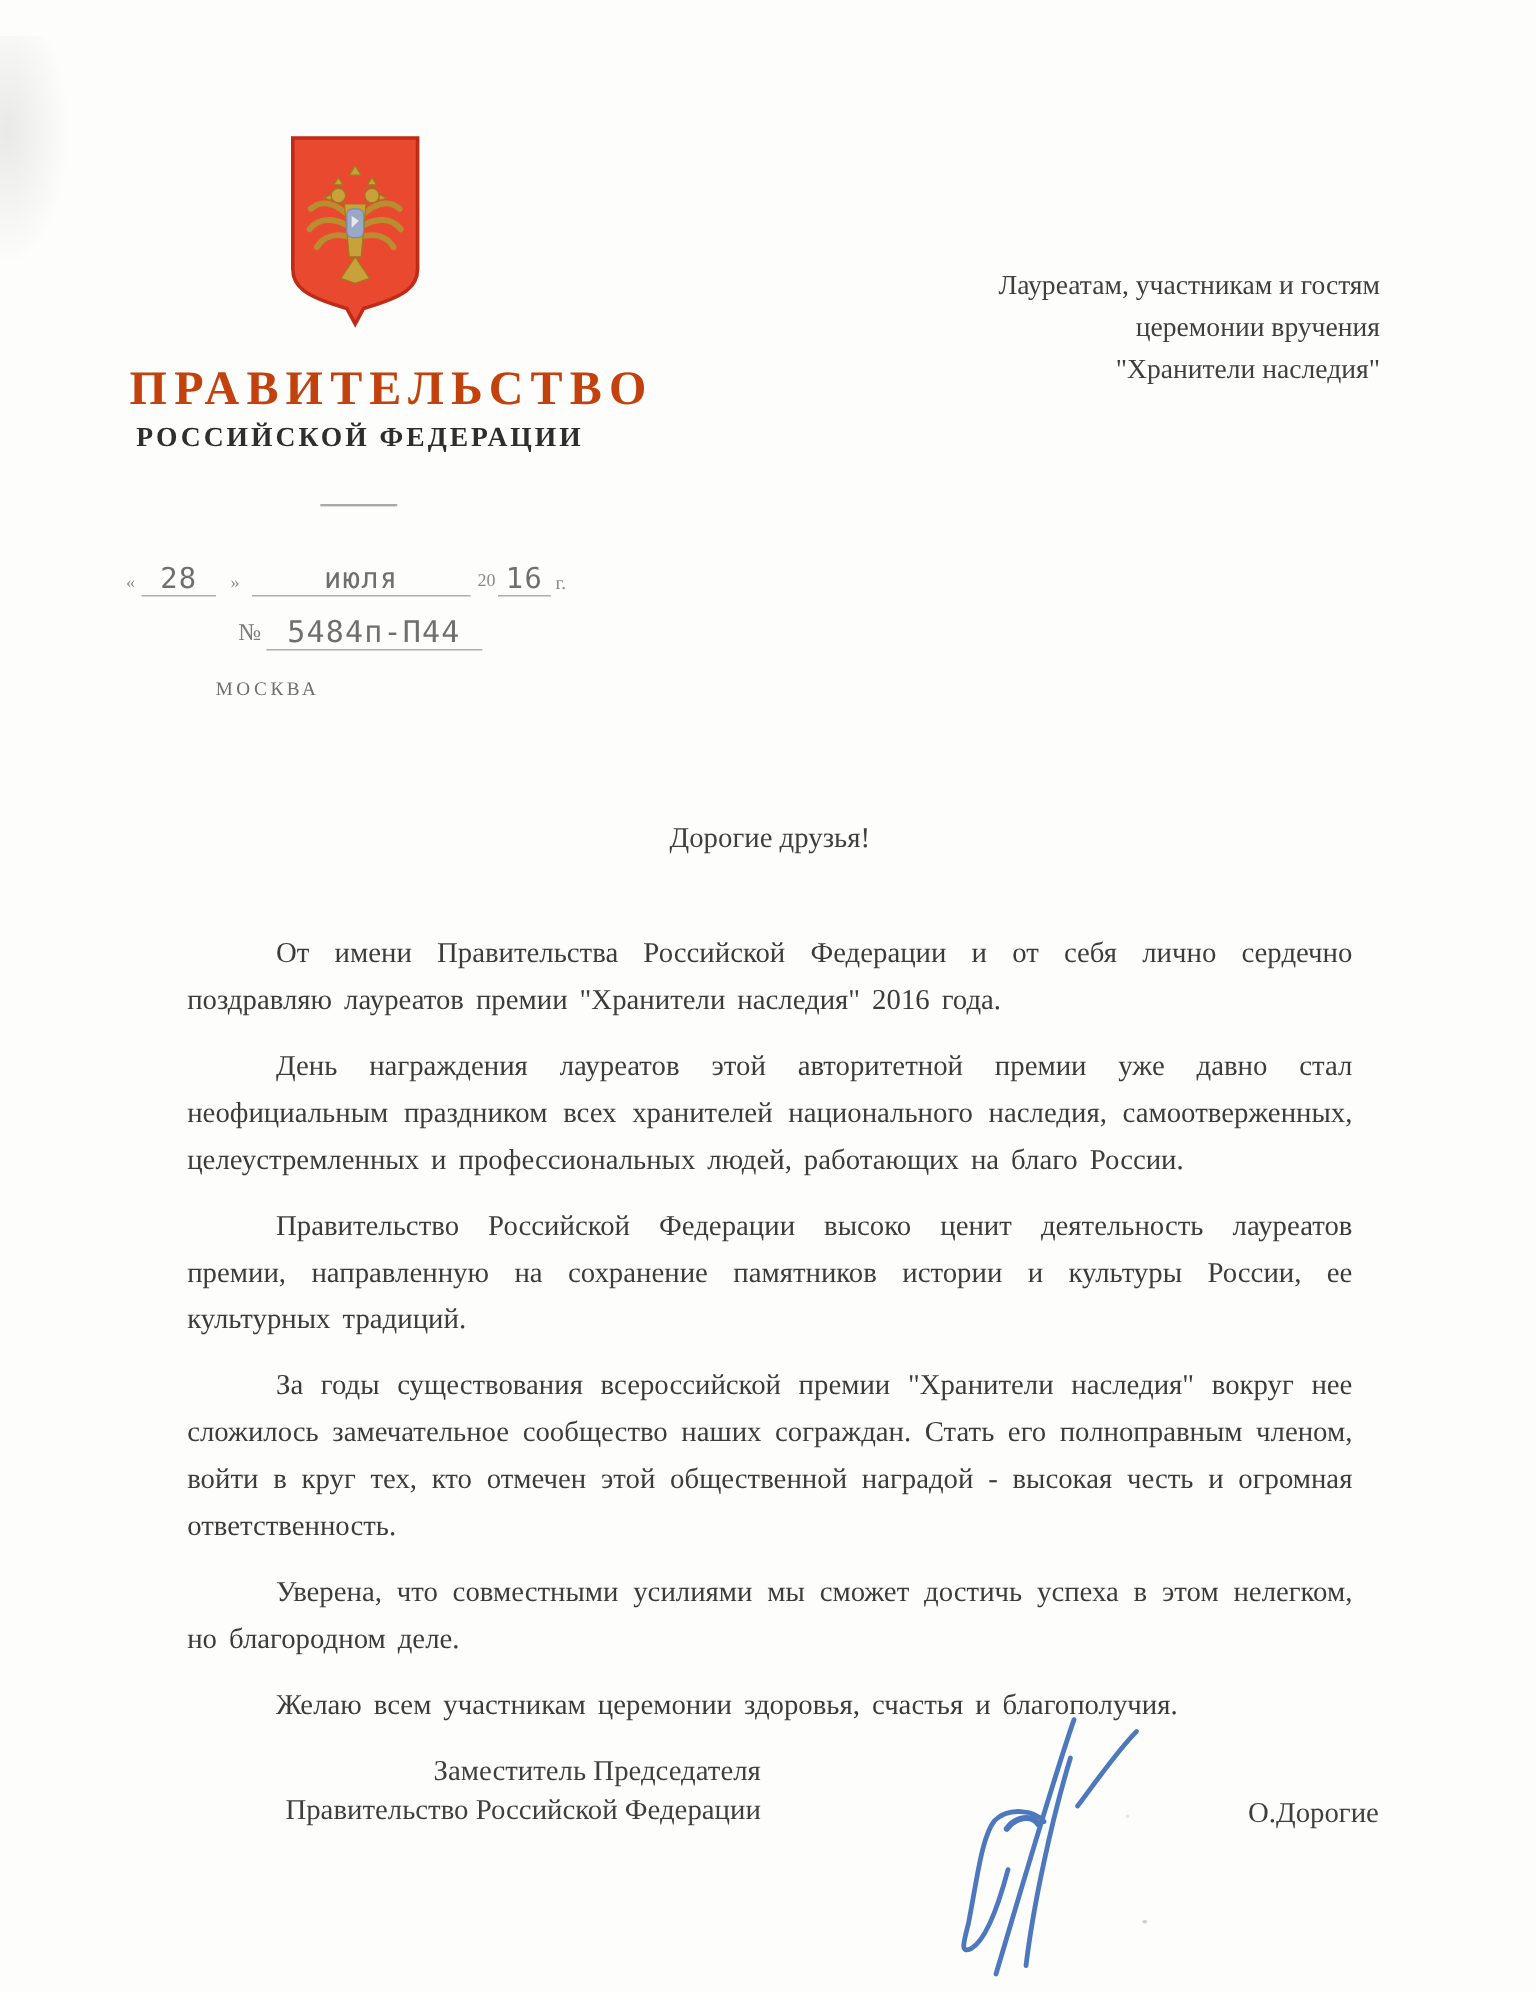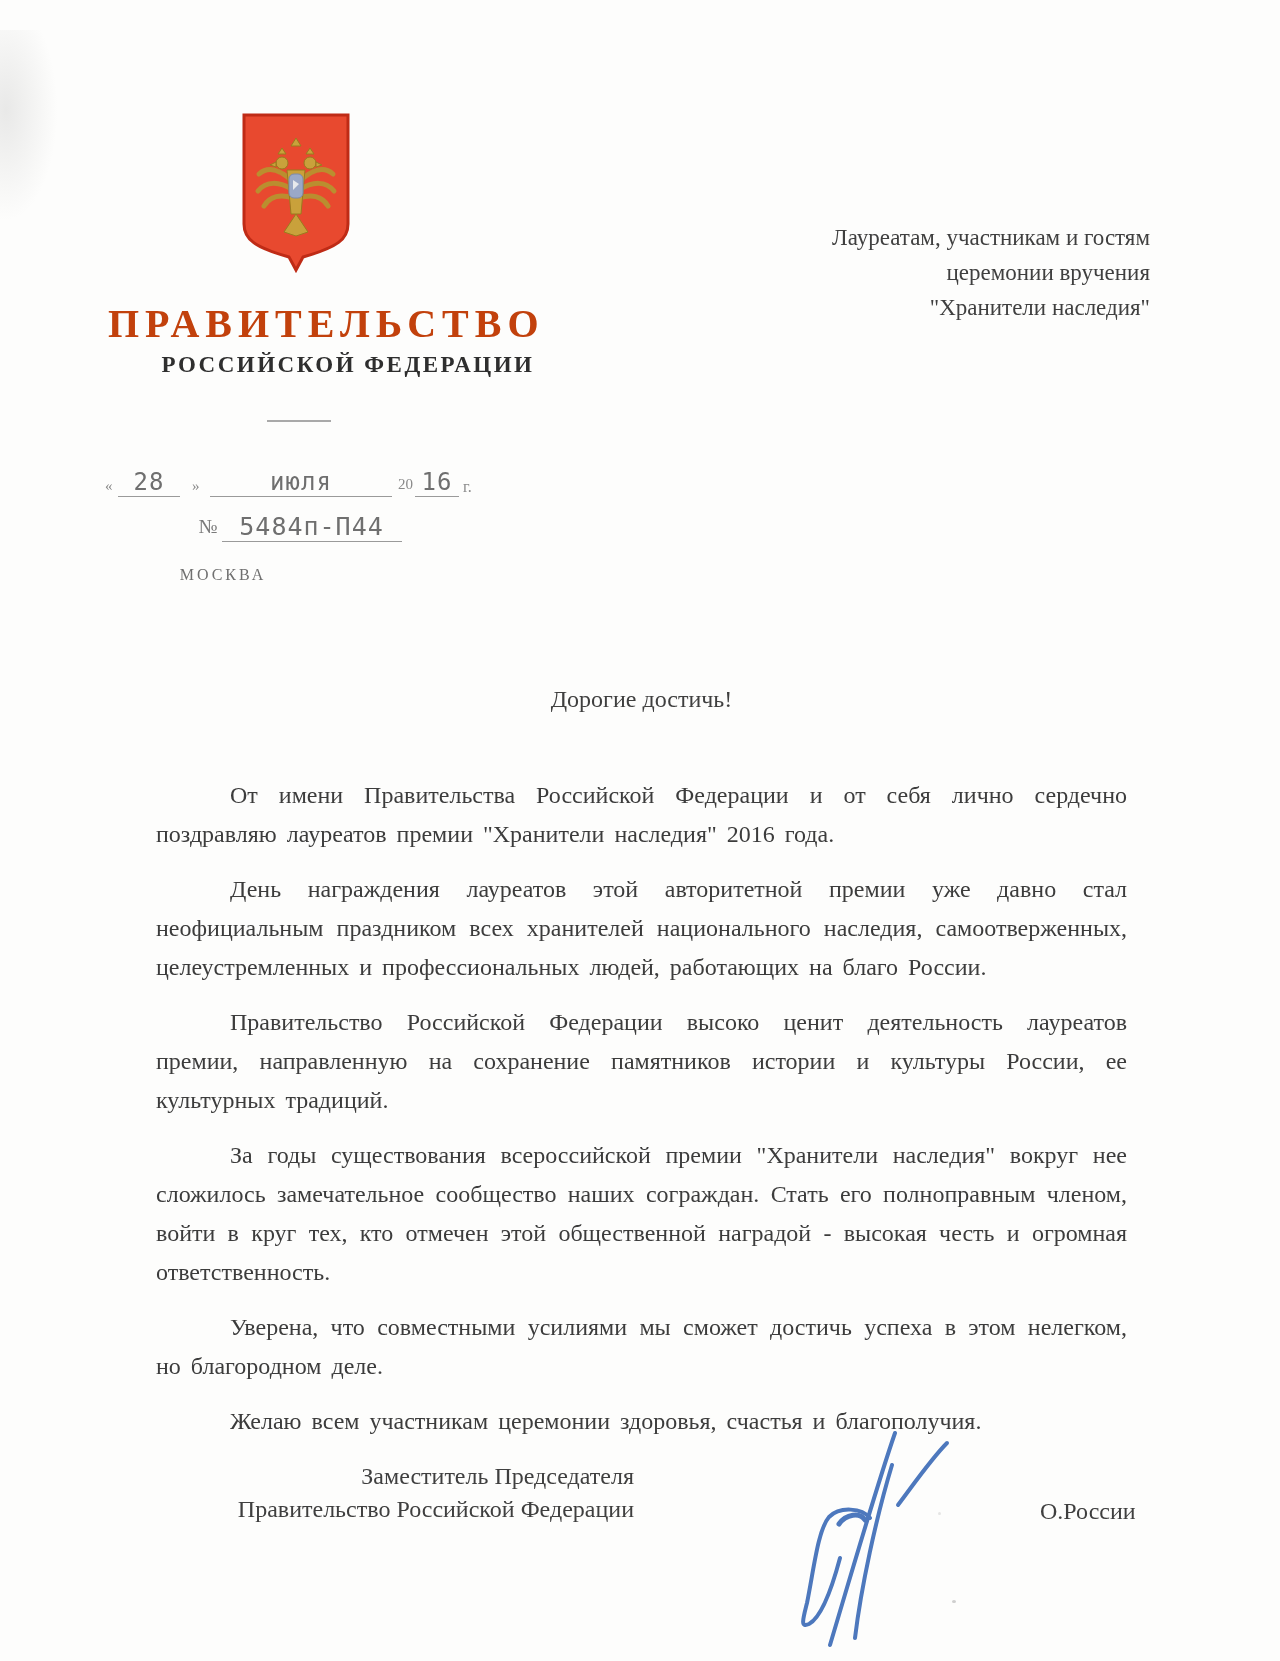--- a/index.html
+++ b/index.html
@@ -24,21 +24,21 @@
   
   .coat{position:absolute;left:235px;top:110px;width:122px;height:166px;}
   .org1{
     position:absolute;left:108px;top:300px;width:384px;
     text-align:center;font-size:40px;font-weight:bold;letter-spacing:6px;
     color:#c2410c;white-space:nowrap;
   }
   .org2{
     position:absolute;left:108px;top:352px;width:384px;
     text-align:center;font-size:23px;font-weight:bold;letter-spacing:2.5px;
-    color:#2e2e2e;white-space:nowrap;margin-left:48px;
+    color:#2e2e2e;white-space:nowrap;
   }
   .lh-divider{
     position:absolute;left:267px;top:420px;width:64px;height:0;
     border-top:2px solid #a9a9a9;
   }
 
   
   .dateline{
     position:absolute;left:100px;top:468px;width:400px;height:30px;
     font-size:16px;color:#8a8a8a;
@@ -156,21 +156,21 @@
   </div>
 
   <div class="city">МОСКВА</div>
 
   <div class="recipient">
     <div>Лауреатам, участникам и гостям</div>
     <div>церемонии вручения</div>
     <div>"Хранители наследия"</div>
   </div>
 
-  <div class="salutation">Дорогие достичь!</div>
+  <div class="salutation">Дорогие друзья!</div>
 
   <div class="body-block">
     <p>От имени Правительства Российской Федерации и от себя лично сердечно поздравляю лауреатов премии "Хранители наследия" 2016 года.</p>
     <p>День награждения лауреатов этой авторитетной премии уже давно стал неофициальным праздником всех хранителей национального наследия, самоотверженных, целеустремленных и профессиональных людей, работающих на благо России.</p>
     <p>Правительство Российской Федерации высоко ценит деятельность лауреатов премии, направленную на сохранение памятников истории и культуры России, ее культурных традиций.</p>
     <p>За годы существования всероссийской премии "Хранители наследия" вокруг нее сложилось замечательное сообщество наших сограждан. Стать его полноправным членом, войти в круг тех, кто отмечен этой общественной наградой - высокая честь и огромная ответственность.</p>
     <p>Уверена, что совместными усилиями мы сможет достичь успеха в этом нелегком, но благородном деле.</p>
     <p>Желаю всем участникам церемонии здоровья, счастья и благополучия.</p>
   </div>
 
@@ -184,15 +184,15 @@
       <g stroke="#3f6db8" fill="none" stroke-width="4" stroke-linecap="round" opacity="0.92">
         <path d="M177,23 C162,38 146,61 128,85"></path>
         <path d="M125,13 C106,68 80,158 60,225"></path>
         <path d="M122,45 C106,98 91,168 85,218"></path>
         <path d="M100,98 C92,88 70,86 59,97 C48,110 44,148 37,183 C33,199 30,208 39,204 C52,197 62,168 70,138"></path>
         <path d="M95,100 C90,92 76,94 69,104" stroke-width="5"></path>
       </g>
     </svg>
   </div>
 
-  <div class="sig-name">О.России</div>
+  <div class="sig-name">О.Дорогие</div>
 
 </div>
 
 </body></html>

